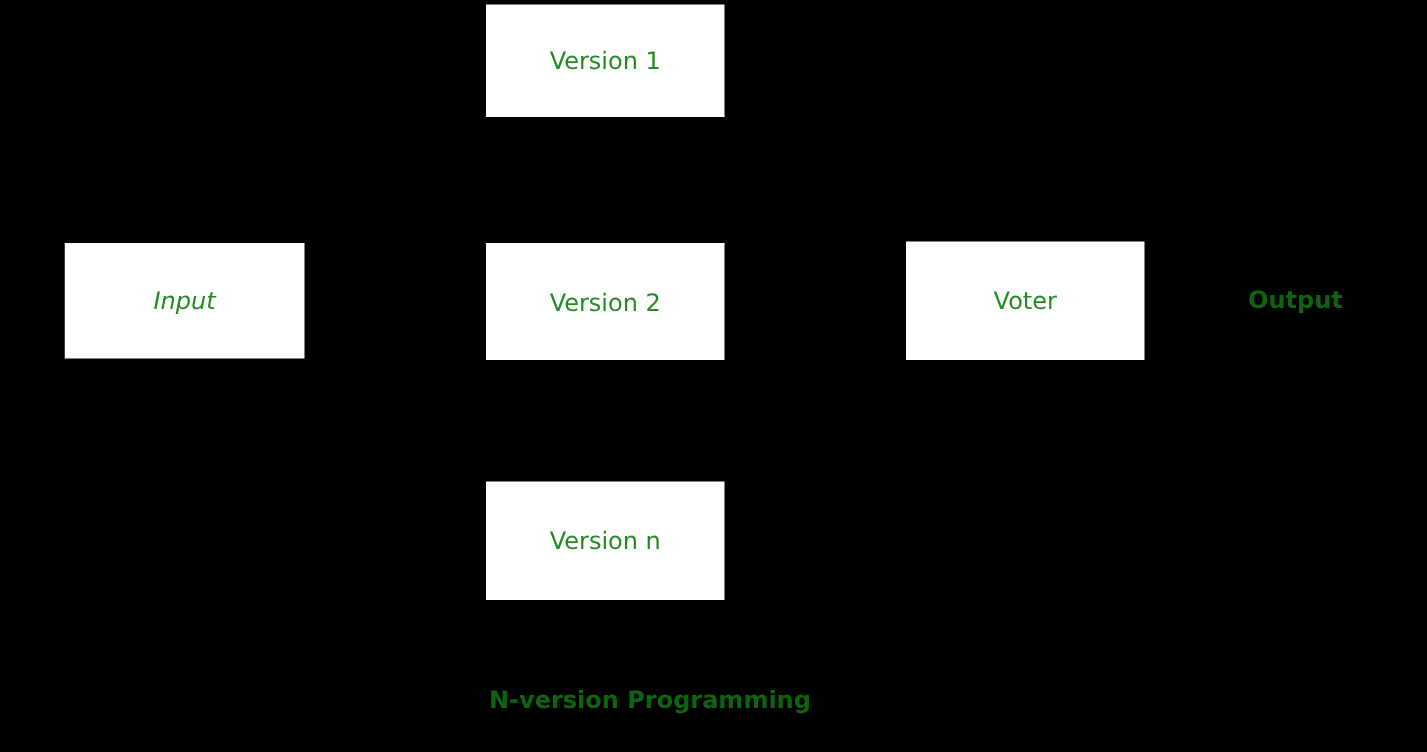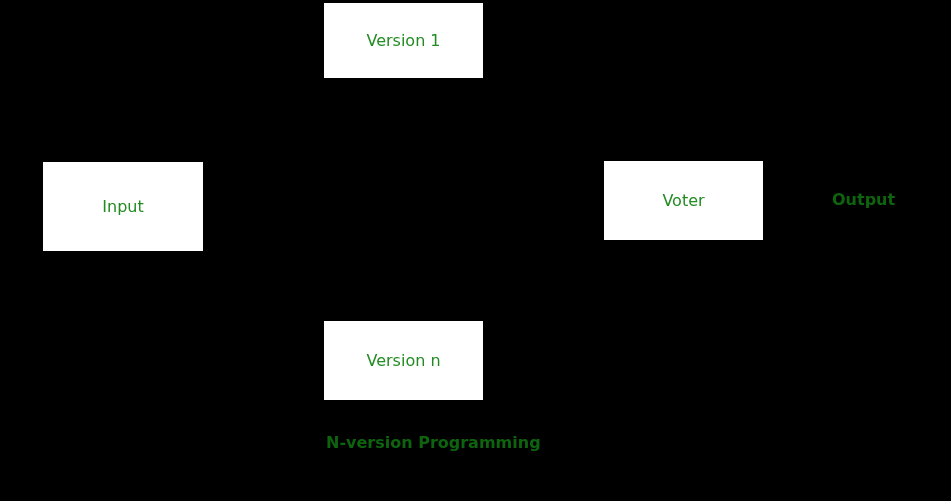--- a/index.html
+++ b/index.html
@@ -20,56 +20,59 @@
     position: absolute;
     background: var(--box-fill, #ffffff);
     color: var(--box-text, #228B22);
     font-size: 16px;
     display: flex;
     align-items: center;
     justify-content: center;
     text-align: center;
   }
   .node-version-1 { left: 281px; top: 3px;   width: 159px; height: 75px; }
-  .node-input     { left: 0px;   top: 162px; width: 160px; height: 89px; }
+  .node-input     { left: 0px;   top: 162px; width: 160px; height: 77px; font-style: italic; }
   .node-version-2 { left: 281px; top: 162px; width: 159px; height: 78px; }
   .node-voter     { left: 561px; top: 161px; width: 159px; height: 79px; }
   .node-version-n { left: 281px; top: 321px; width: 159px; height: 79px; }
   .on-black-text {
     position: absolute;
     color: var(--accent-text, #0E640E);
     font-weight: bold;
     font-size: 16px;
     white-space: nowrap;
   }
   .output-label {
     left: 789px;
     top: 190px;
     width: 100px;
     text-align: left;
   }
   .diagram-caption {
     left: 283px;
-    top: 433px;
+    top: 457px;
     text-align: right;
   }
 </style>
 </head>
 <body>
 
 <div class="canvas">
 
   <div class="node-box node-version-1">
     <span>Version 1</span>
   </div>
 
   <div class="node-box node-input">
     <span>Input</span>
   </div>
 
+  <div class="node-box node-version-2">
+    <span>Version 2</span>
+  </div>
 
   <div class="node-box node-version-n">
     <span>Version n</span>
   </div>
 
   <div class="node-box node-voter">
     <span>Voter</span>
   </div>
 
   <div class="on-black-text output-label">Output</div>

